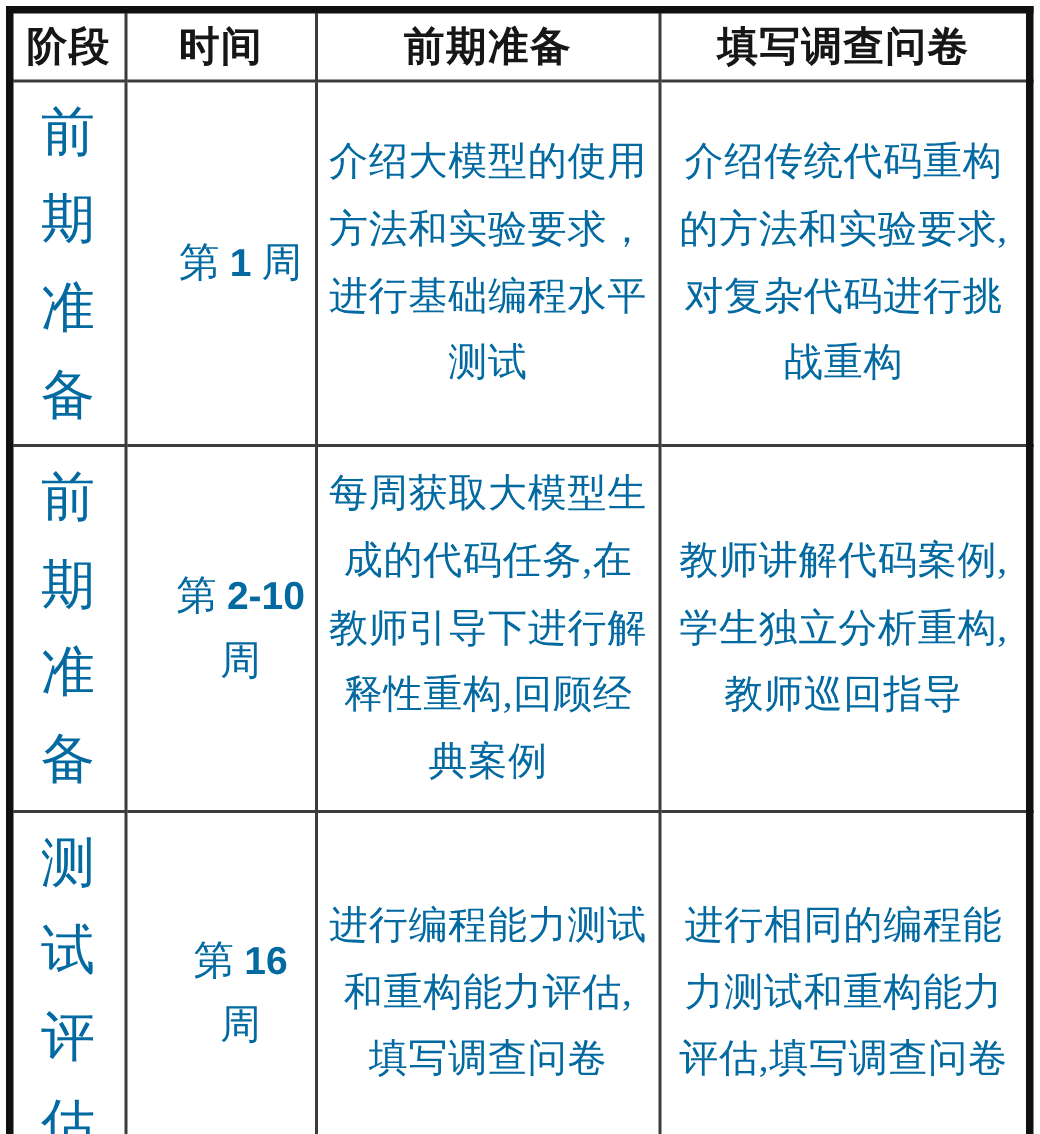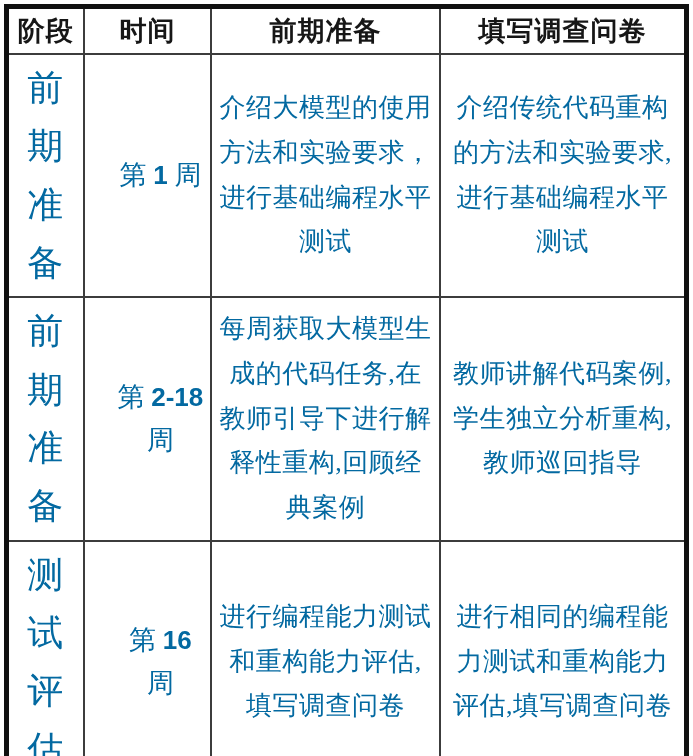--- a/index.html
+++ b/index.html
@@ -84,25 +84,25 @@
         <th>时间</th>
         <th>前期准备</th>
         <th>填写调查问卷</th>
       </tr>
     </thead>
     <tbody>
       <tr class="r1">
         <td class="stage">前期准备</td>
         <td class="time"><span>第</span> <span class="num">1</span> <span>周</span></td>
         <td class="op">介绍大模型的使用方法和实验要求，进行基础编程水平测试</td>
-        <td class="op">介绍传统代码重构的方法和实验要求,进行基础编程水平测试</td>
+        <td class="op">介绍传统代码重构的方法和实验要求,对复杂代码进行挑战重构</td>
       </tr>
       <tr class="r2">
         <td class="stage">前期准备</td>
-        <td class="time"><span>第</span> <span class="num">2-18</span> <span>周</span></td>
+        <td class="time"><span>第</span> <span class="num">2-10</span> <span>周</span></td>
         <td class="op">每周获取大模型生成的代码任务,在教师引导下进行解释性重构,回顾经典案例</td>
         <td class="op">教师讲解代码案例,学生独立分析重构,教师巡回指导</td>
       </tr>
       <tr class="r4">
         <td class="stage">测试评估</td>
         <td class="time"><span>第</span> <span class="num">16</span> <span>周</span></td>
         <td class="op">进行编程能力测试和重构能力评估,填写调查问卷</td>
         <td class="op">进行相同的编程能力测试和重构能力评估,填写调查问卷</td>
       </tr>
     </tbody>

